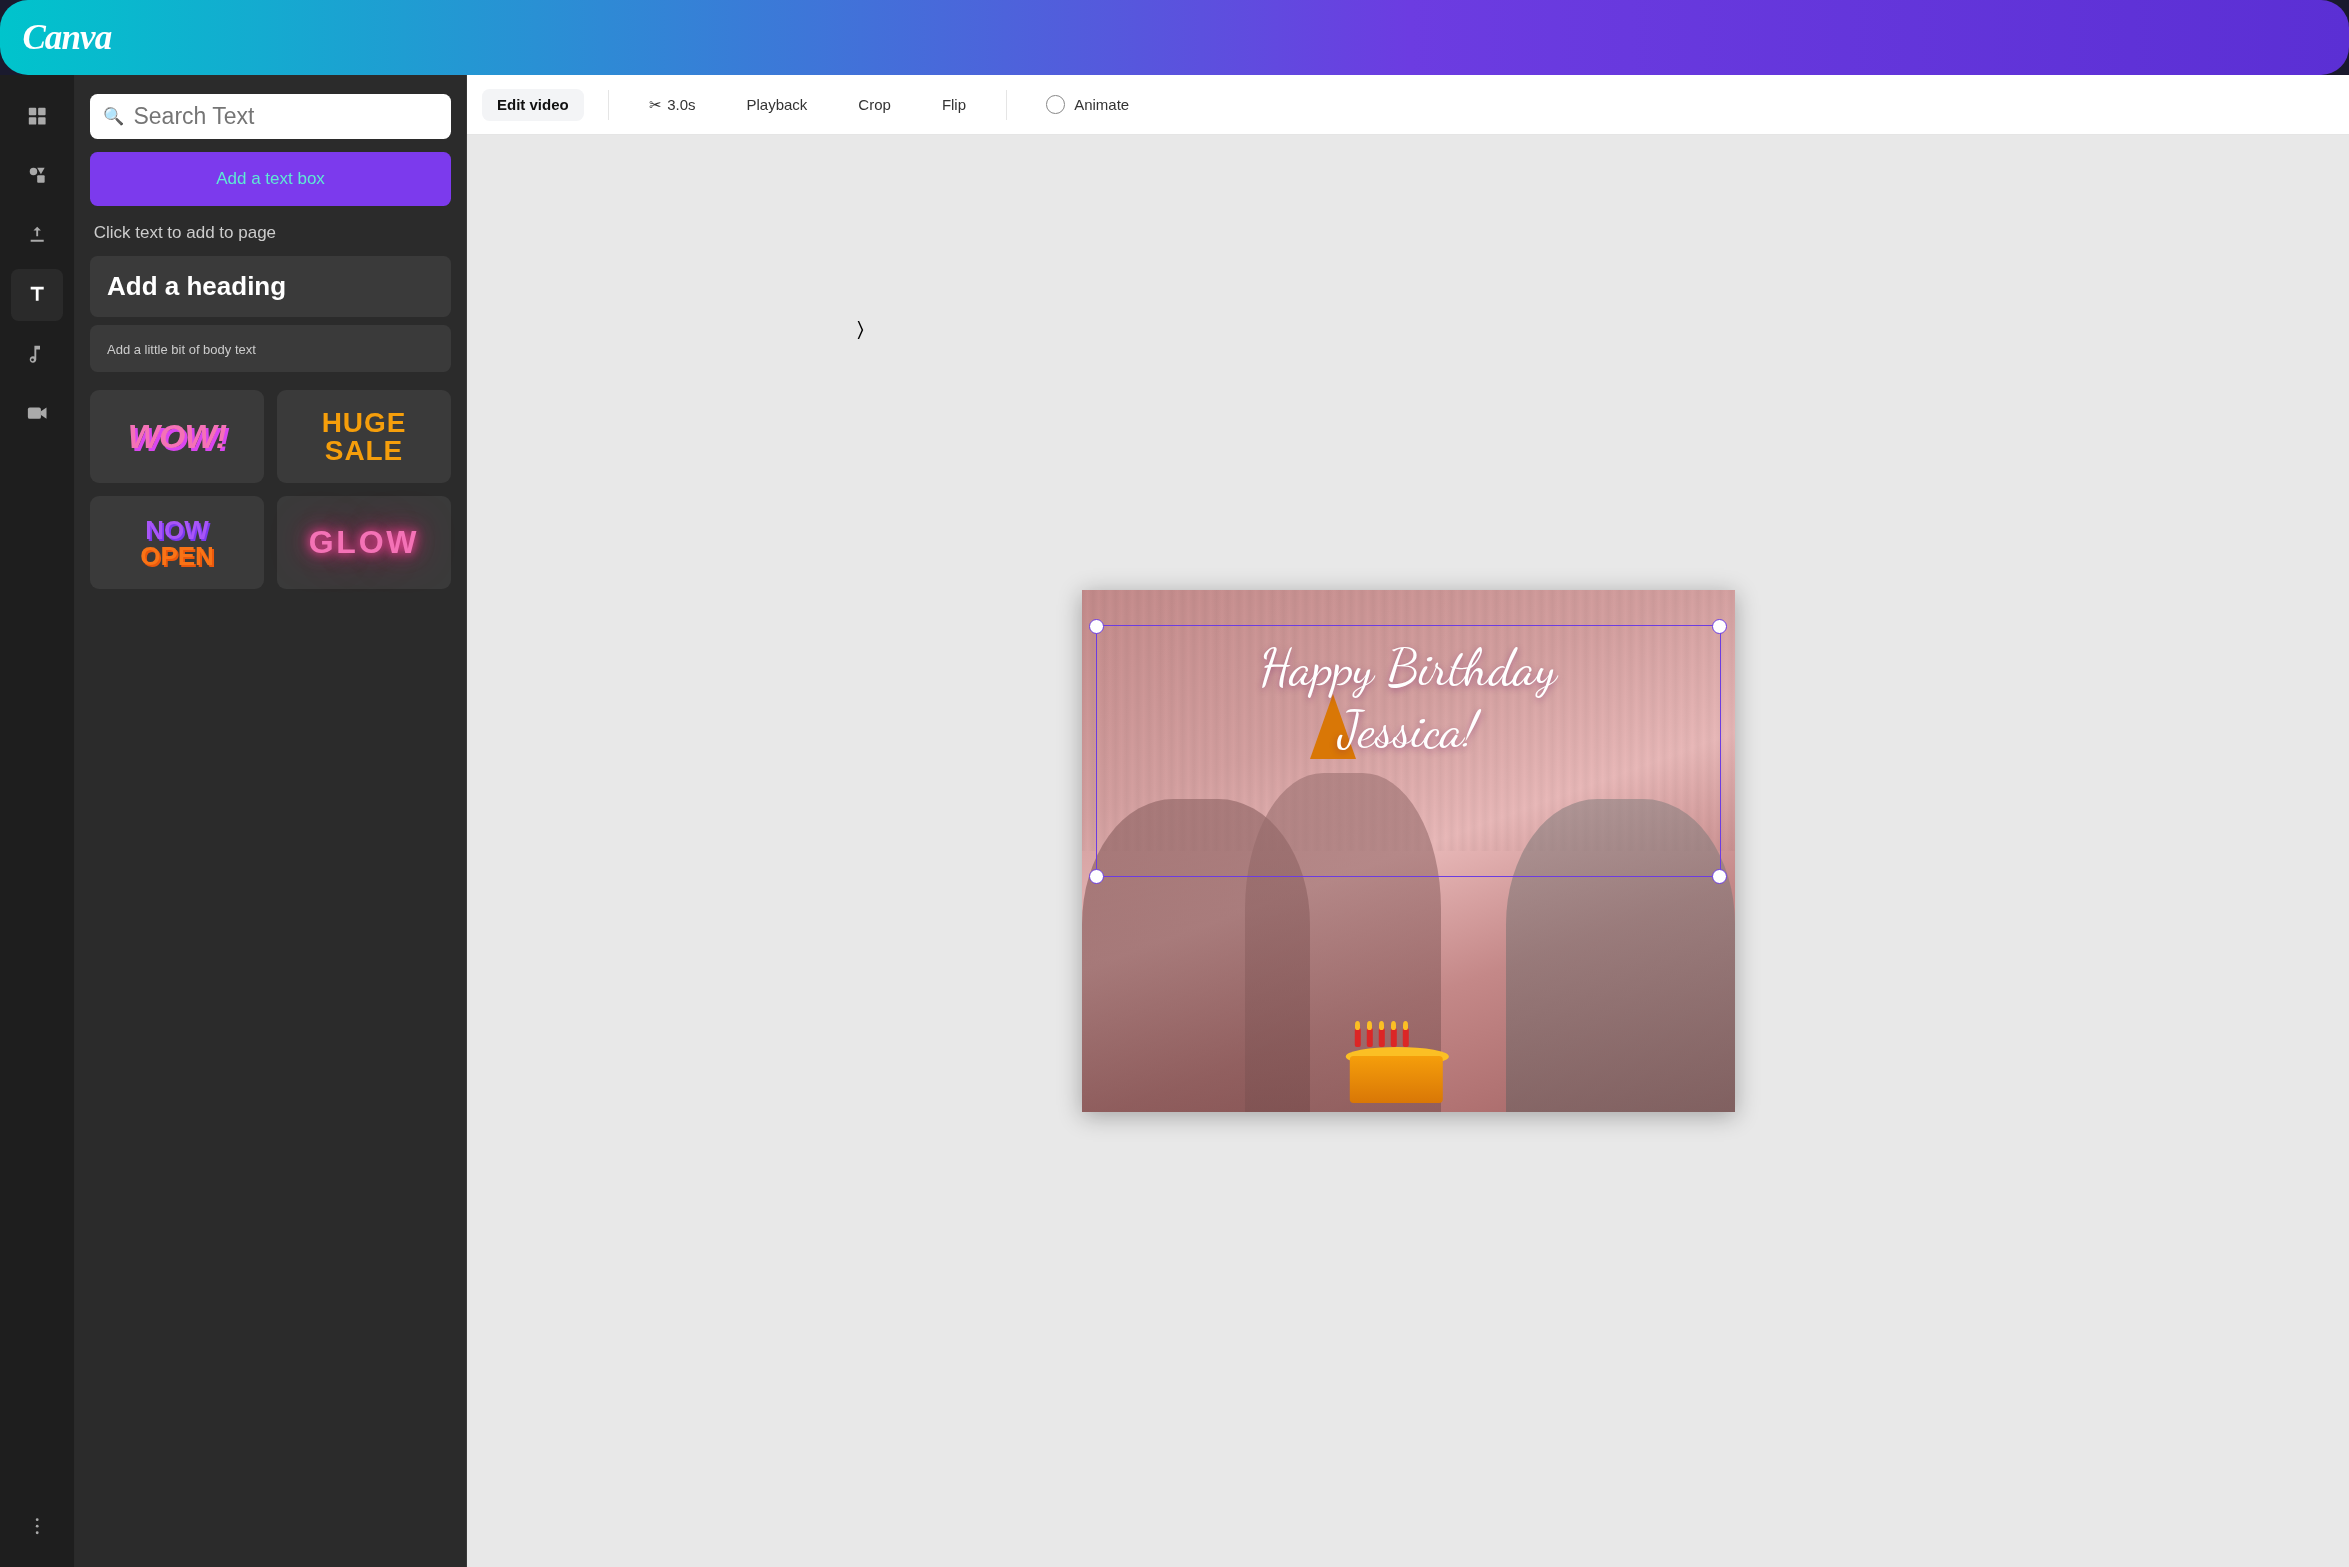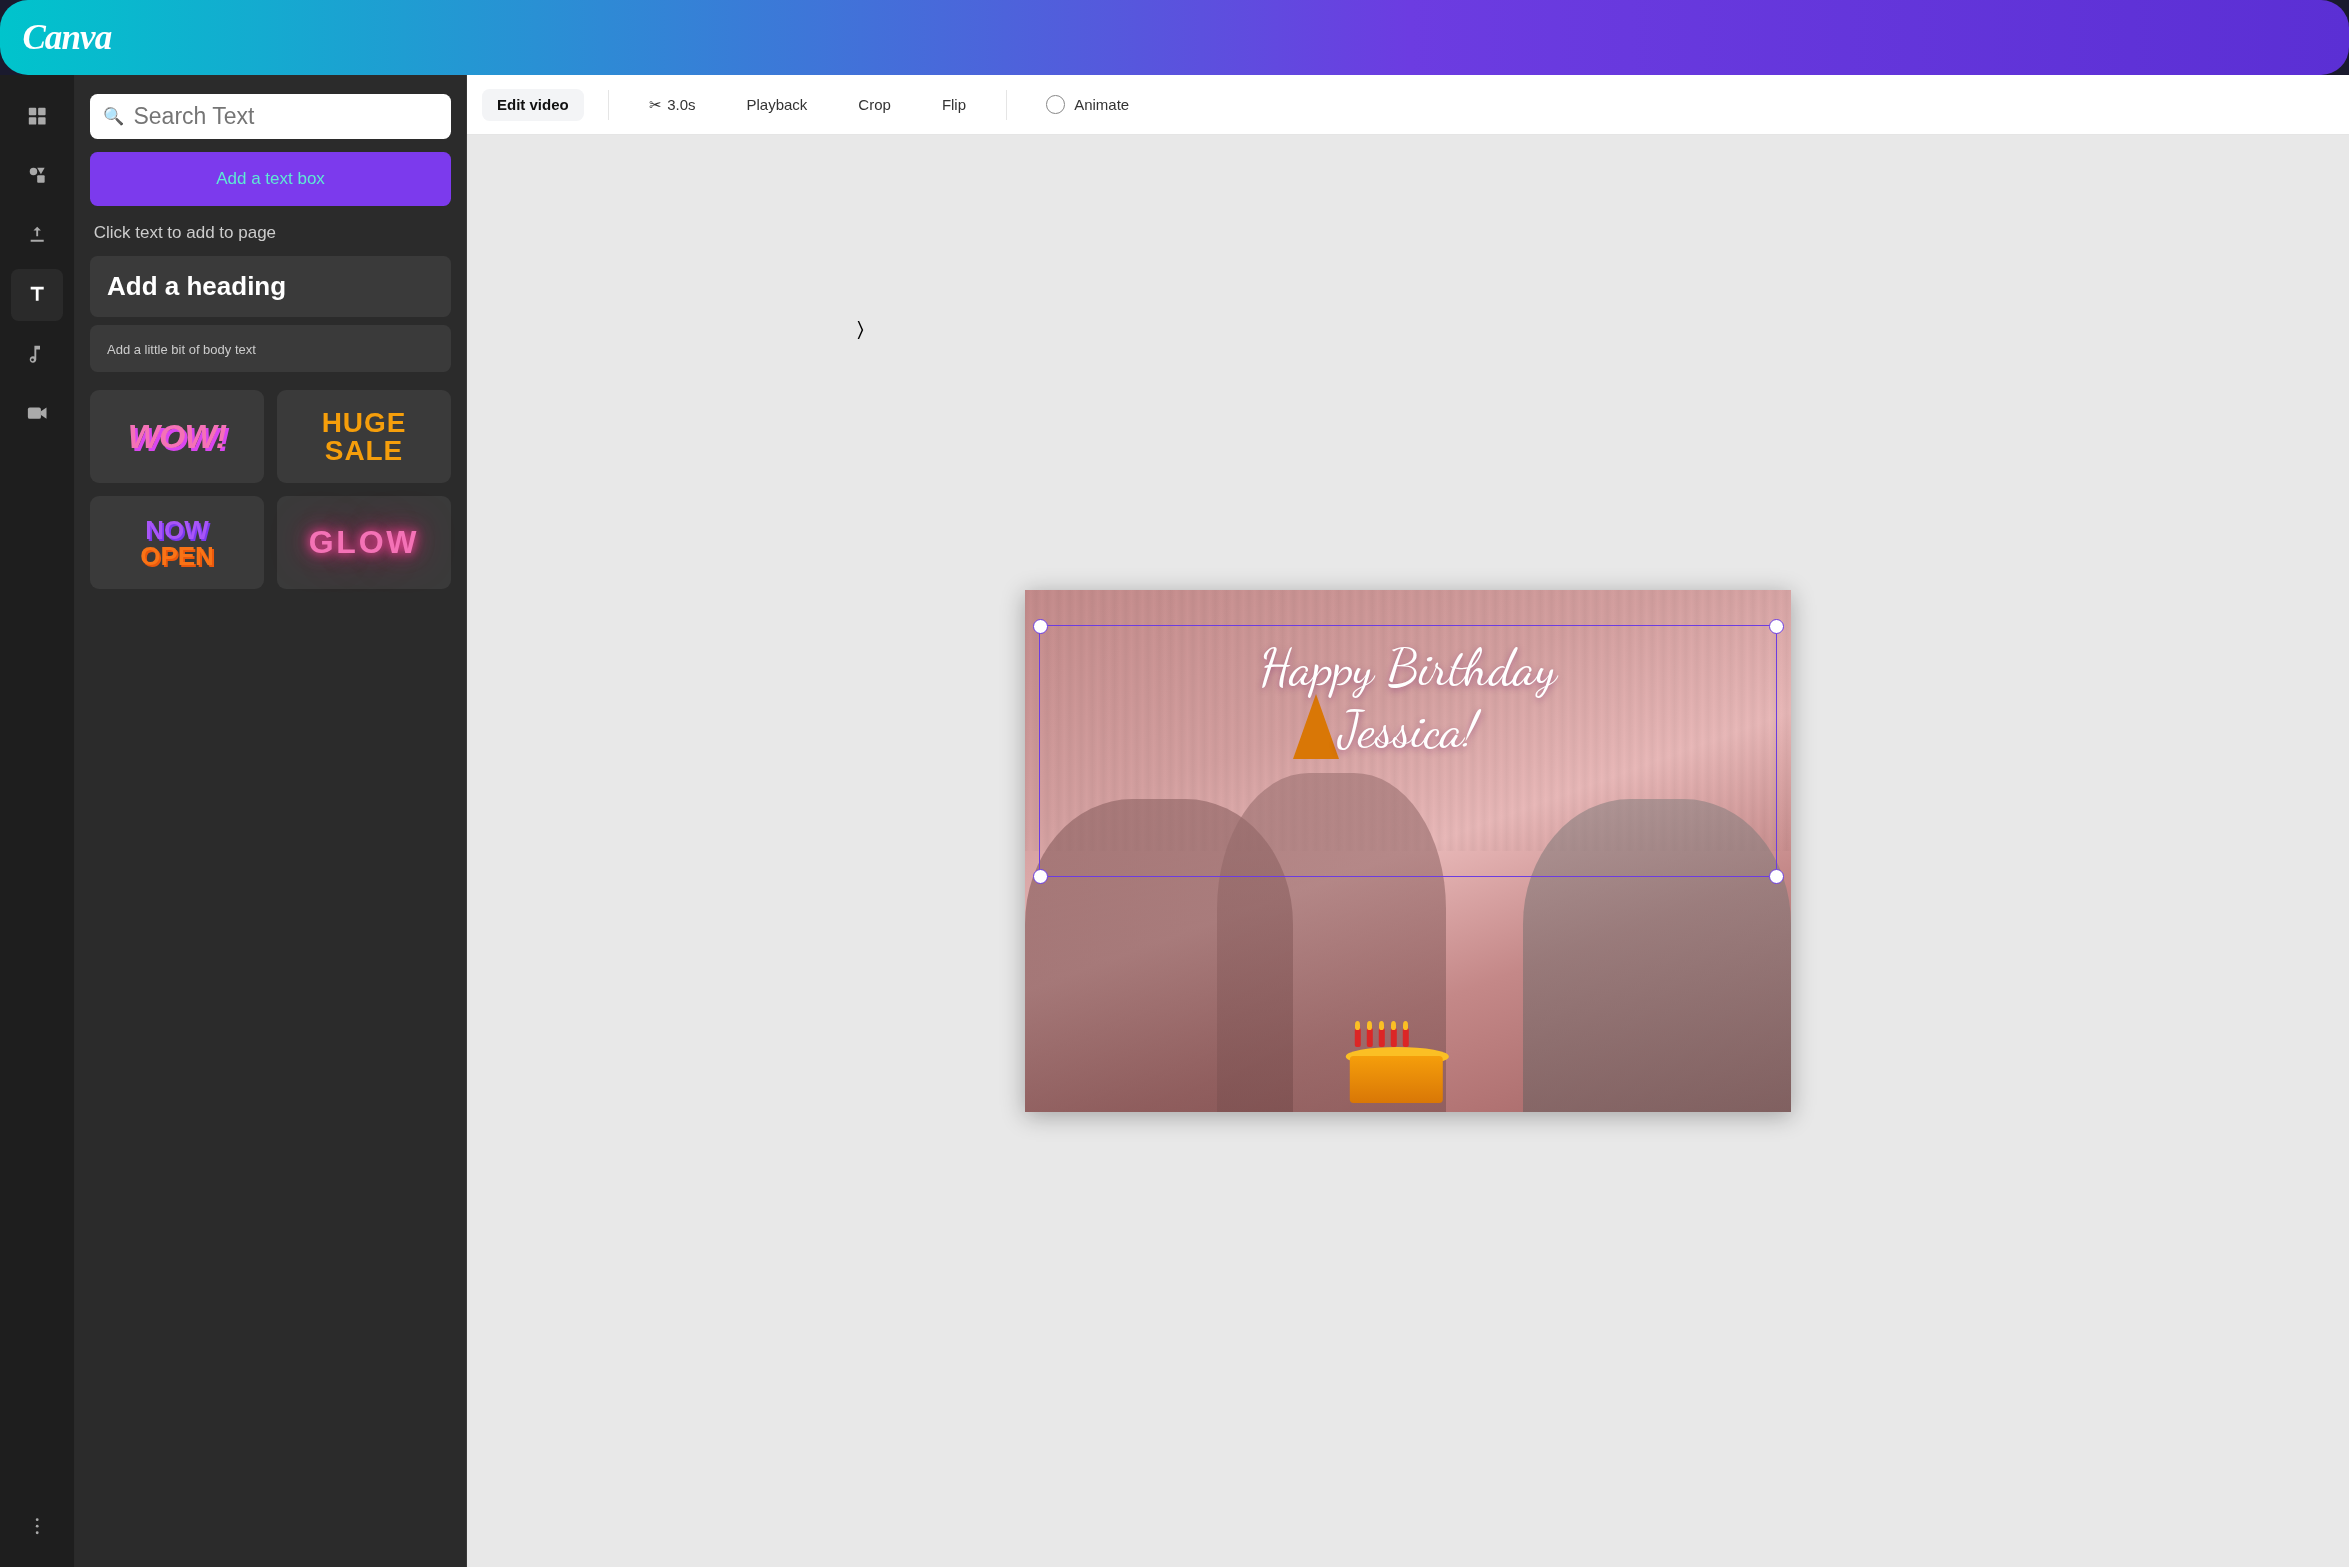--- a/index.html
+++ b/index.html
@@ -254,21 +254,21 @@
       display: flex;
       align-items: center;
       justify-content: center;
       background: #e8e8e8;
       position: relative;
       overflow: hidden;
     }
 
     
     .canvas-card {
-      width: 766px;
+      width: 653px;
       height: 522px;
       background: #d4a0a0;
       position: relative;
       overflow: hidden;
       box-shadow: 0 3.7px 22.4px rgba(0,0,0,0.3);
     }
 
     
     .canvas-bg {
       width: 100%;

